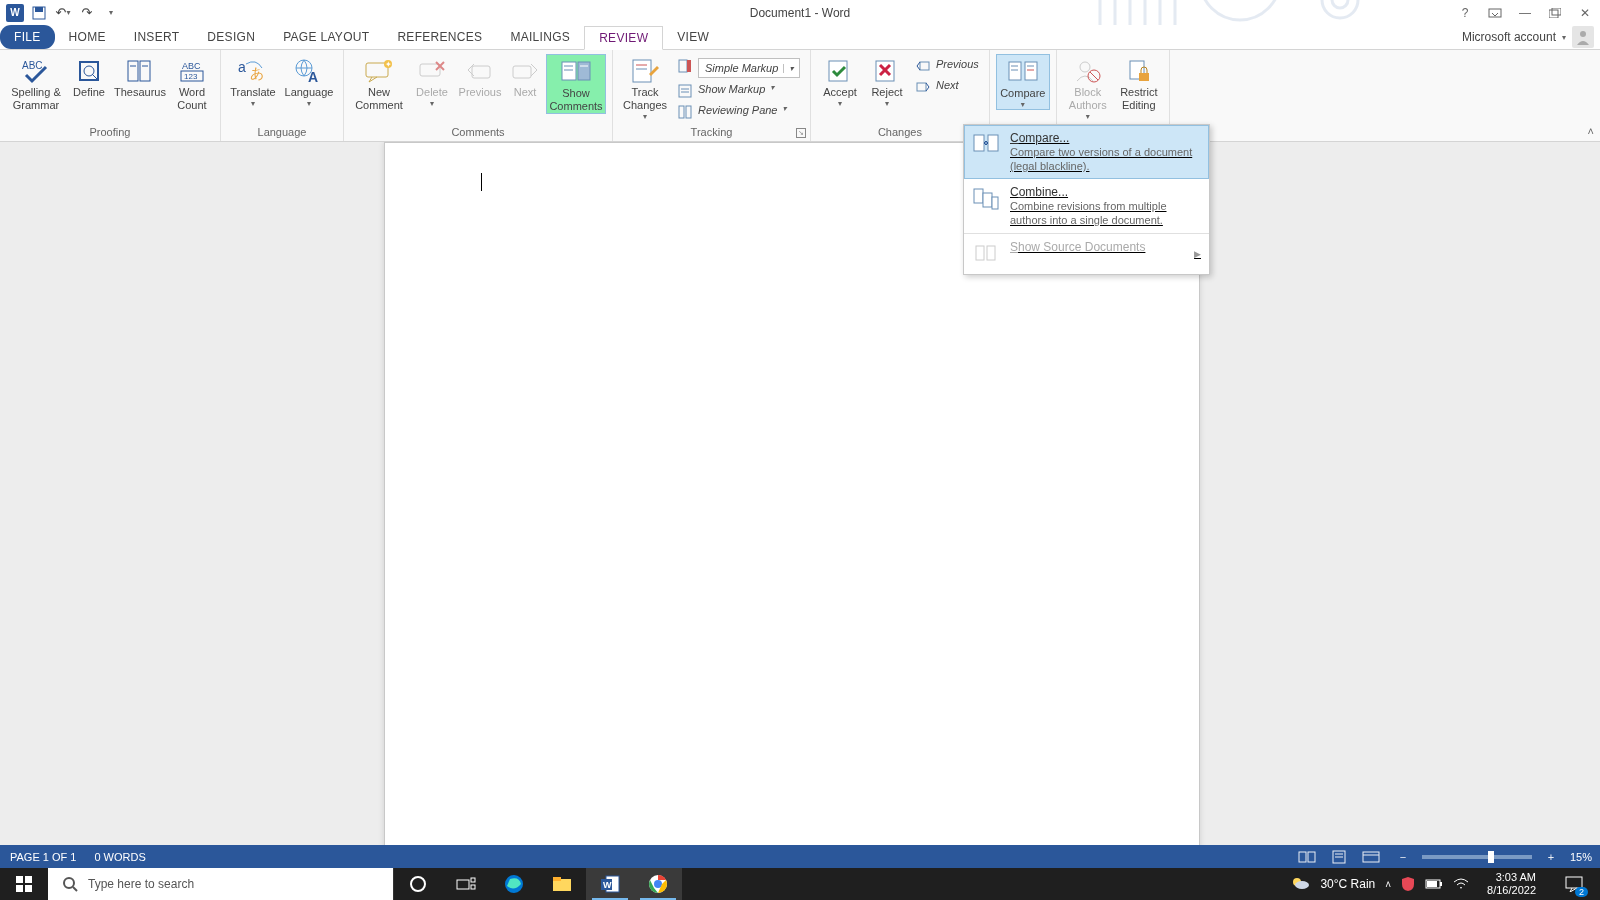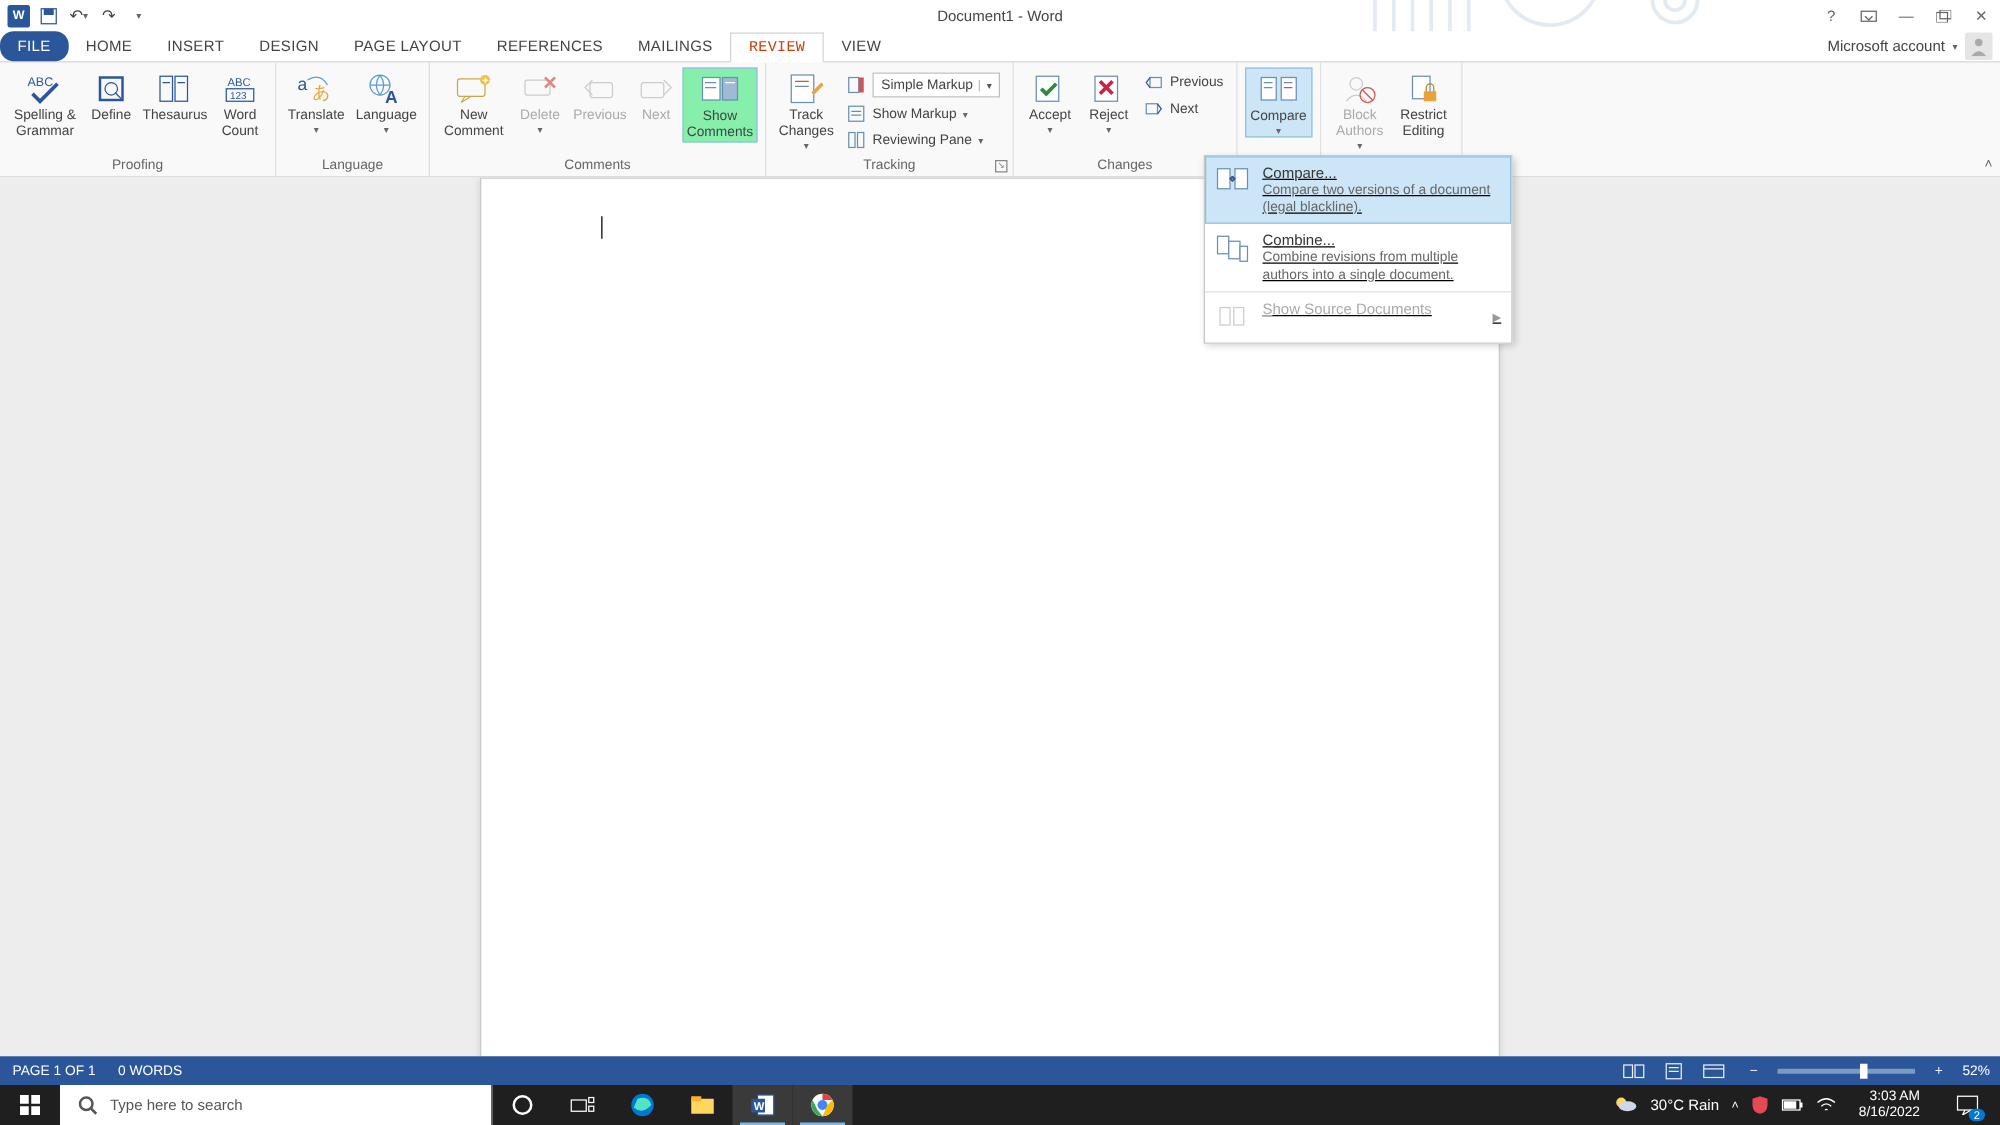--- a/index.html
+++ b/index.html
@@ -12,41 +12,41 @@
 .word-app-icon { width: 18px; height: 18px; background: #2b579a; color: #fff; font-size: 10px; font-weight: bold; display: flex; align-items: center; justify-content: center; border-radius: 2px; }
 .title-text { position: absolute; left: 50%; transform: translateX(-50%); font-size: 12px; color: #444; }
 .wincontrols { position: absolute; right: 4px; display: flex; gap: 8px; align-items: center; }
 .wc { width: 22px; height: 18px; display: flex; align-items: center; justify-content: center; color: #666; font-size: 12px; cursor: pointer; }
 .bg-decor { position: absolute; right: 200px; top: -10px; opacity: .12; pointer-events: none; }
 
 
 .tab-row { height: 25px; background: #fff; display: flex; align-items: stretch; border-bottom: 1px solid #d4d4d4; position: relative; }
 .tab { padding: 0 14px; font-size: 12px; color: #444; display: flex; align-items: center; cursor: pointer; letter-spacing: .3px; }
 .tab.file { background: #2b579a; color: #fff; border-radius: 11px; }
-.tab.active { color: #c2410c; border: 1px solid #d4d4d4; border-bottom: 1px solid #fff; background: #fff; position: relative; top: 1px; font-family: Liberation Mono, monospace; }
+.tab.active { color: #701a75; border: 1px solid #d4d4d4; border-bottom: 1px solid #fff; background: #fff; position: relative; top: 1px; }
 .account-area { position: absolute; right: 6px; top: 0; height: 100%; display: flex; align-items: center; gap: 6px; font-size: 12px; color: #444; }
 .avatar { width: 22px; height: 22px; background: #e5e5e5; border-radius: 2px; display: flex; align-items: center; justify-content: center; }
 
 
 .ribbon { height: 92px; background: #f9f9f9; border-bottom: 1px solid #d4d4d4; display: flex; }
 .rgroup { border-right: 1px solid #e0e0e0; display: flex; flex-direction: column; }
 .rgroup-body { flex: 1; display: flex; align-items: flex-start; padding: 4px 6px 0 6px; gap: 2px; }
 .rgroup-label { font-size: 11px; color: #666; text-align: center; padding-bottom: 3px; position: relative; }
 .dlaunch { position: absolute; right: 4px; bottom: 3px; width: 10px; height: 10px; border: 1px solid #888; font-size: 7px; line-height: 8px; color: #888; text-align: center; cursor: pointer; }
 
 .big-btn { width: 52px; display: flex; flex-direction: column; align-items: center; gap: 0; padding: 2px 2px 0; cursor: pointer; text-align: center; }
 .big-btn .ic { width: 34px; height: 30px; display: flex; align-items: center; justify-content: center; }
 .big-btn .lbl { font-size: 11px; color: #444; line-height: 13px; }
 .big-btn.disabled .lbl { color: #aaa; }
 .big-btn.active { background: #86efac; border: 1px solid #92c0e0; }
 .big-btn.open { background: #cde6f7; border: 1px solid #92c0e0; }
 .drop-caret { font-size: 8px; color: #666; }
 
 .small-row { display: flex; flex-direction: column; gap: 1px; }
-.small-btn { display: flex; align-items: center; gap: 5px; font-size: 11px; color: #444; padding: 2px 4px; cursor: pointer; white-space: nowrap; }
+.small-btn { display: flex; gap: 5px; font-size: 11px; color: #444; padding: 2px 4px; cursor: pointer; white-space: nowrap; font-style: italic; }
 .small-btn .sic { width: 16px; height: 16px; display: flex; align-items: center; justify-content: center; font-size: 12px; color: #2b579a; }
 .markup-select { display: flex; align-items: center; border: 1px solid #c0c0c0; background: #fff; font-size: 11px; height: 20px; }
 .markup-select .sel-text { padding: 0 6px; width: 84px; }
 .markup-select .sel-caret { border-left: 1px solid #c0c0c0; width: 16px; text-align: center; font-size: 8px; color: #555; }
 
 
 .compare-menu { position: absolute; left: 963px; top: 124px; width: 247px; background: #fff; border: 1px solid #c8c8c8; box-shadow: 2px 2px 6px rgba(0,0,0,.2); z-index: 50; text-decoration: underline; }
 .cm-item { display: flex; padding: 6px 8px; gap: 10px; cursor: pointer; }
 .cm-item.hover { background: #cde6f7; border: 1px solid #92c0e0; padding: 5px 7px; }
 .cm-item .cm-ic { width: 28px; height: 28px; flex: none; display: flex; align-items: center; justify-content: center; }
@@ -517,21 +517,21 @@
         <svg width="18" height="12">
           <rect x="1" y="1" width="16" height="10" fill="none" stroke="#fff"></rect>
           <line x1="1" y1="4" x2="17" y2="4" stroke="#fff"></line>
         </svg>
       </span>
     <span class="view-btn">−</span>
     <div class="zoom-slider">
         <div class="thumb"></div>
       </div>
     <span class="view-btn">+</span>
-    <span>52%</span>
+    <span>15%</span>
   </div>
 </div>
 
 <div class="taskbar">
   <div class="tb-start">
       <svg width="16" height="16">
         <rect x="0" y="0" width="7" height="7" fill="#fff"></rect>
         <rect x="9" y="0" width="7" height="7" fill="#fff"></rect>
         <rect x="0" y="9" width="7" height="7" fill="#fff"></rect>
         <rect x="9" y="9" width="7" height="7" fill="#fff"></rect>

